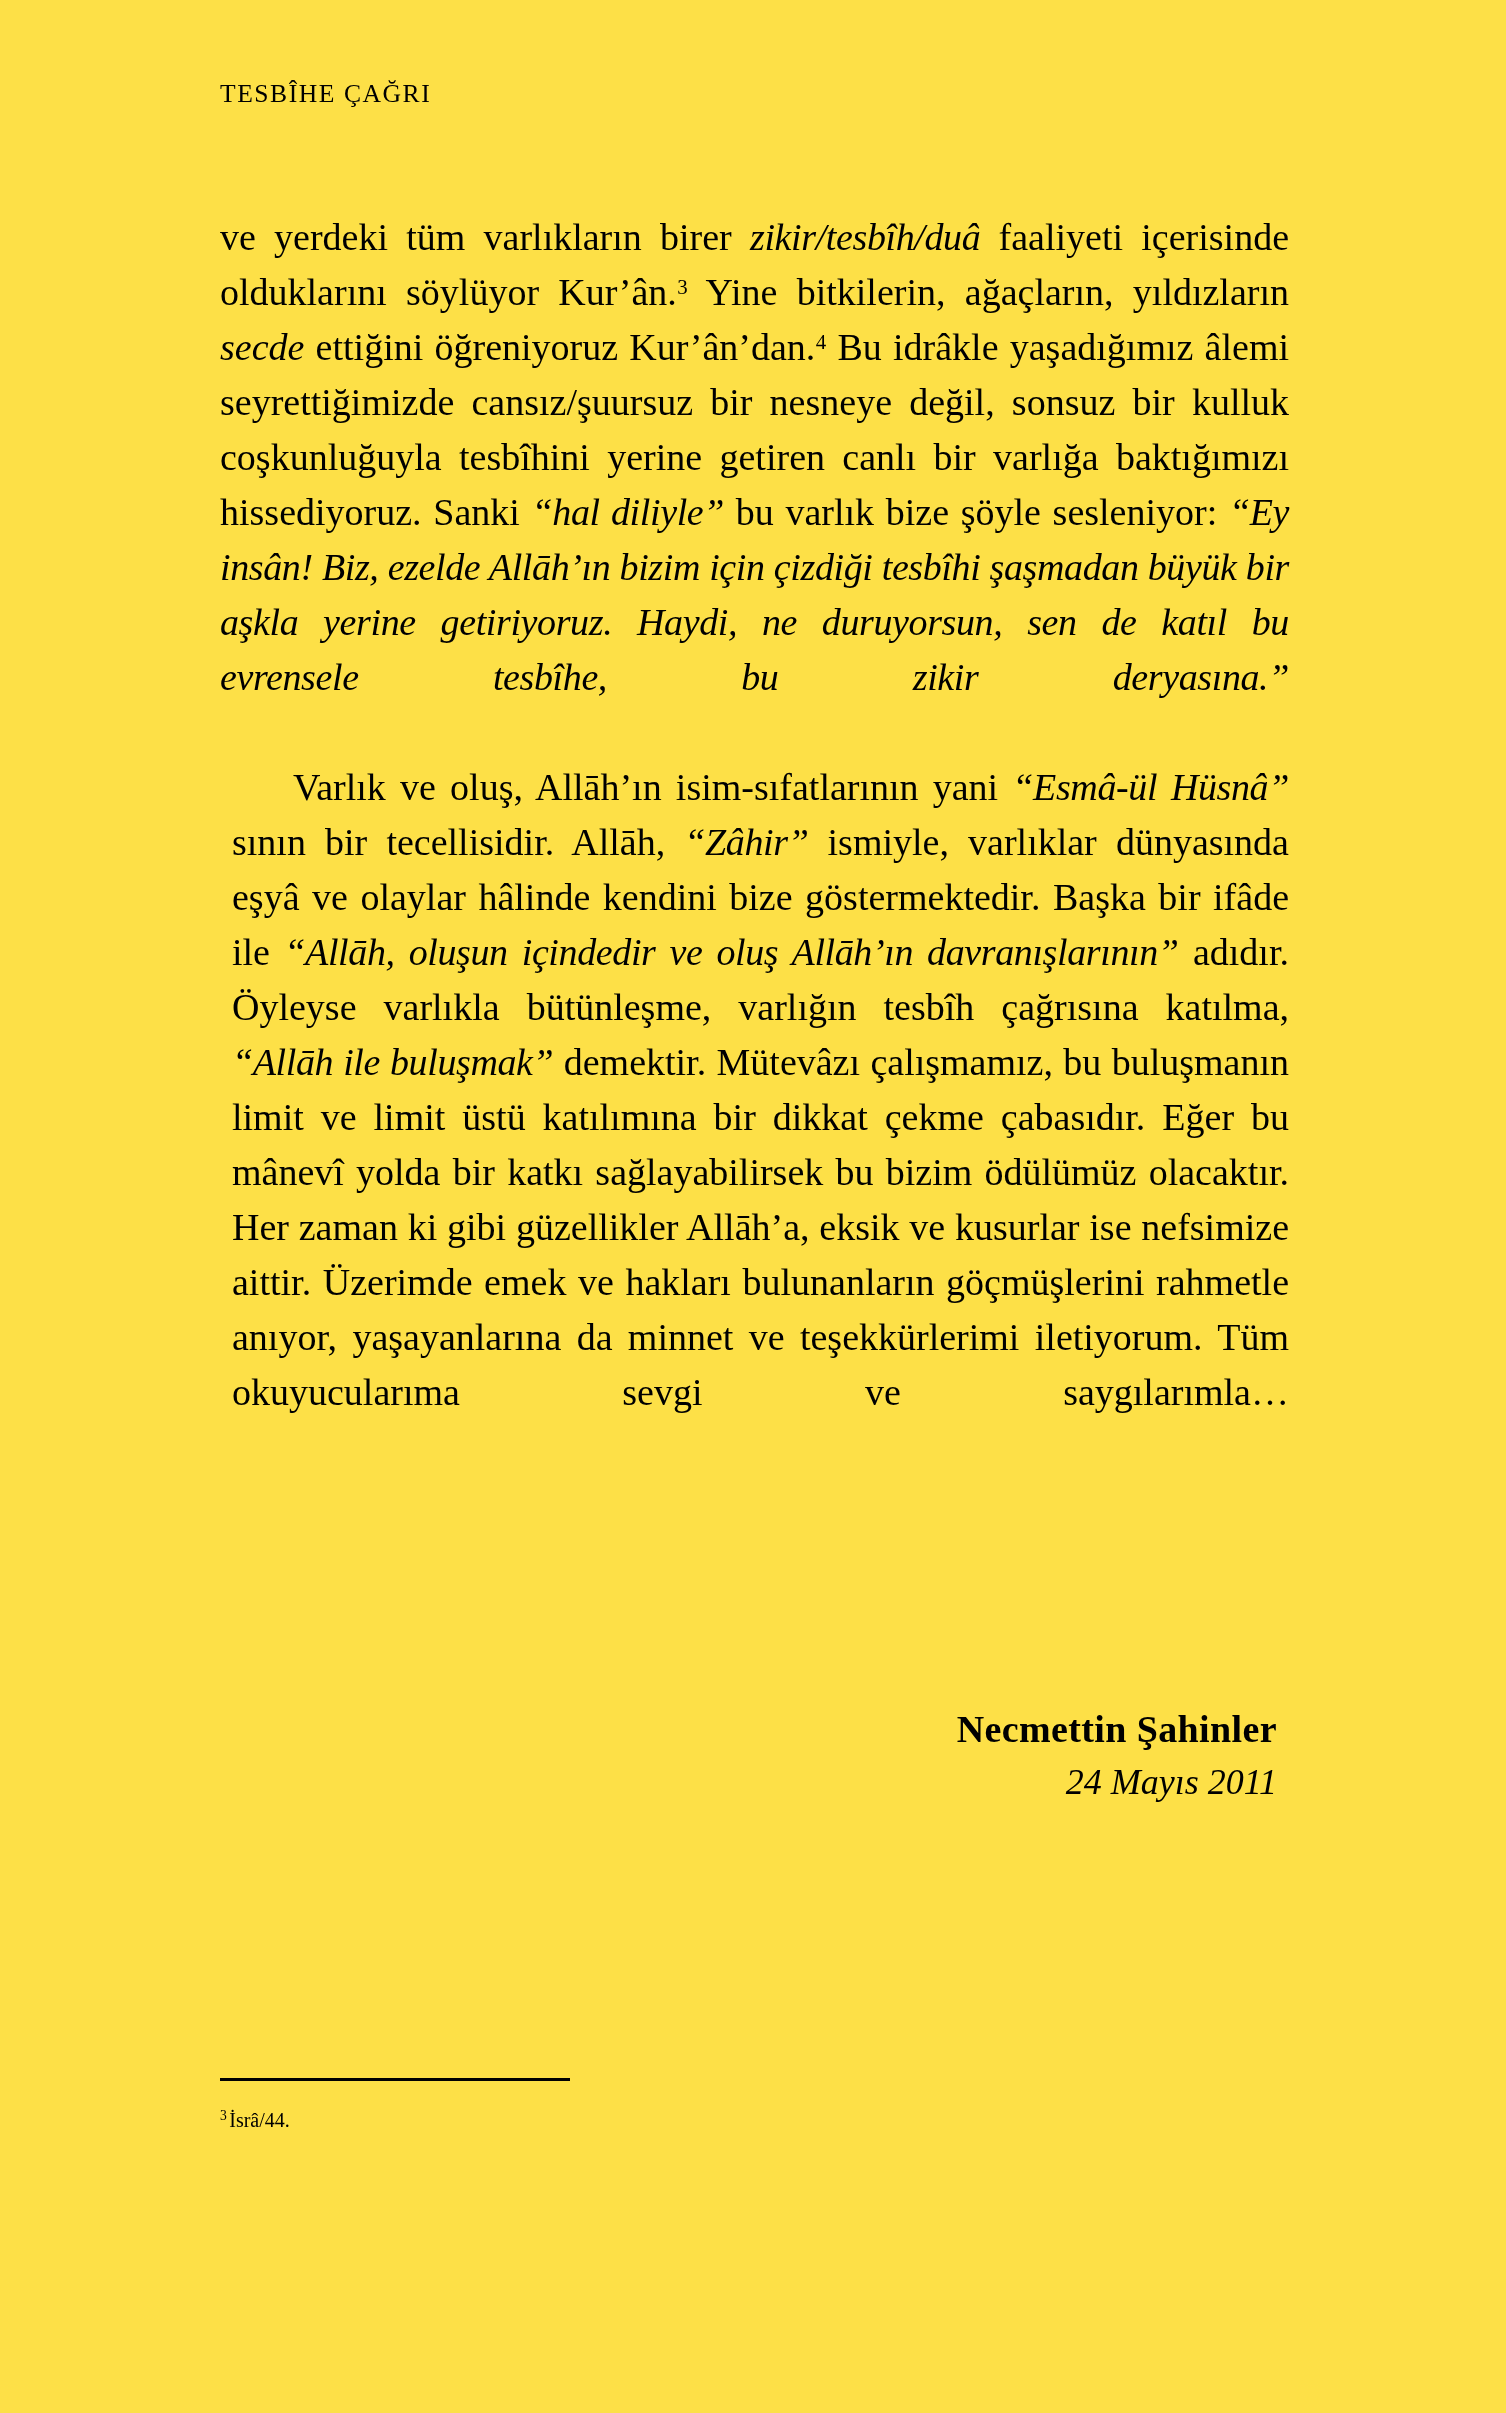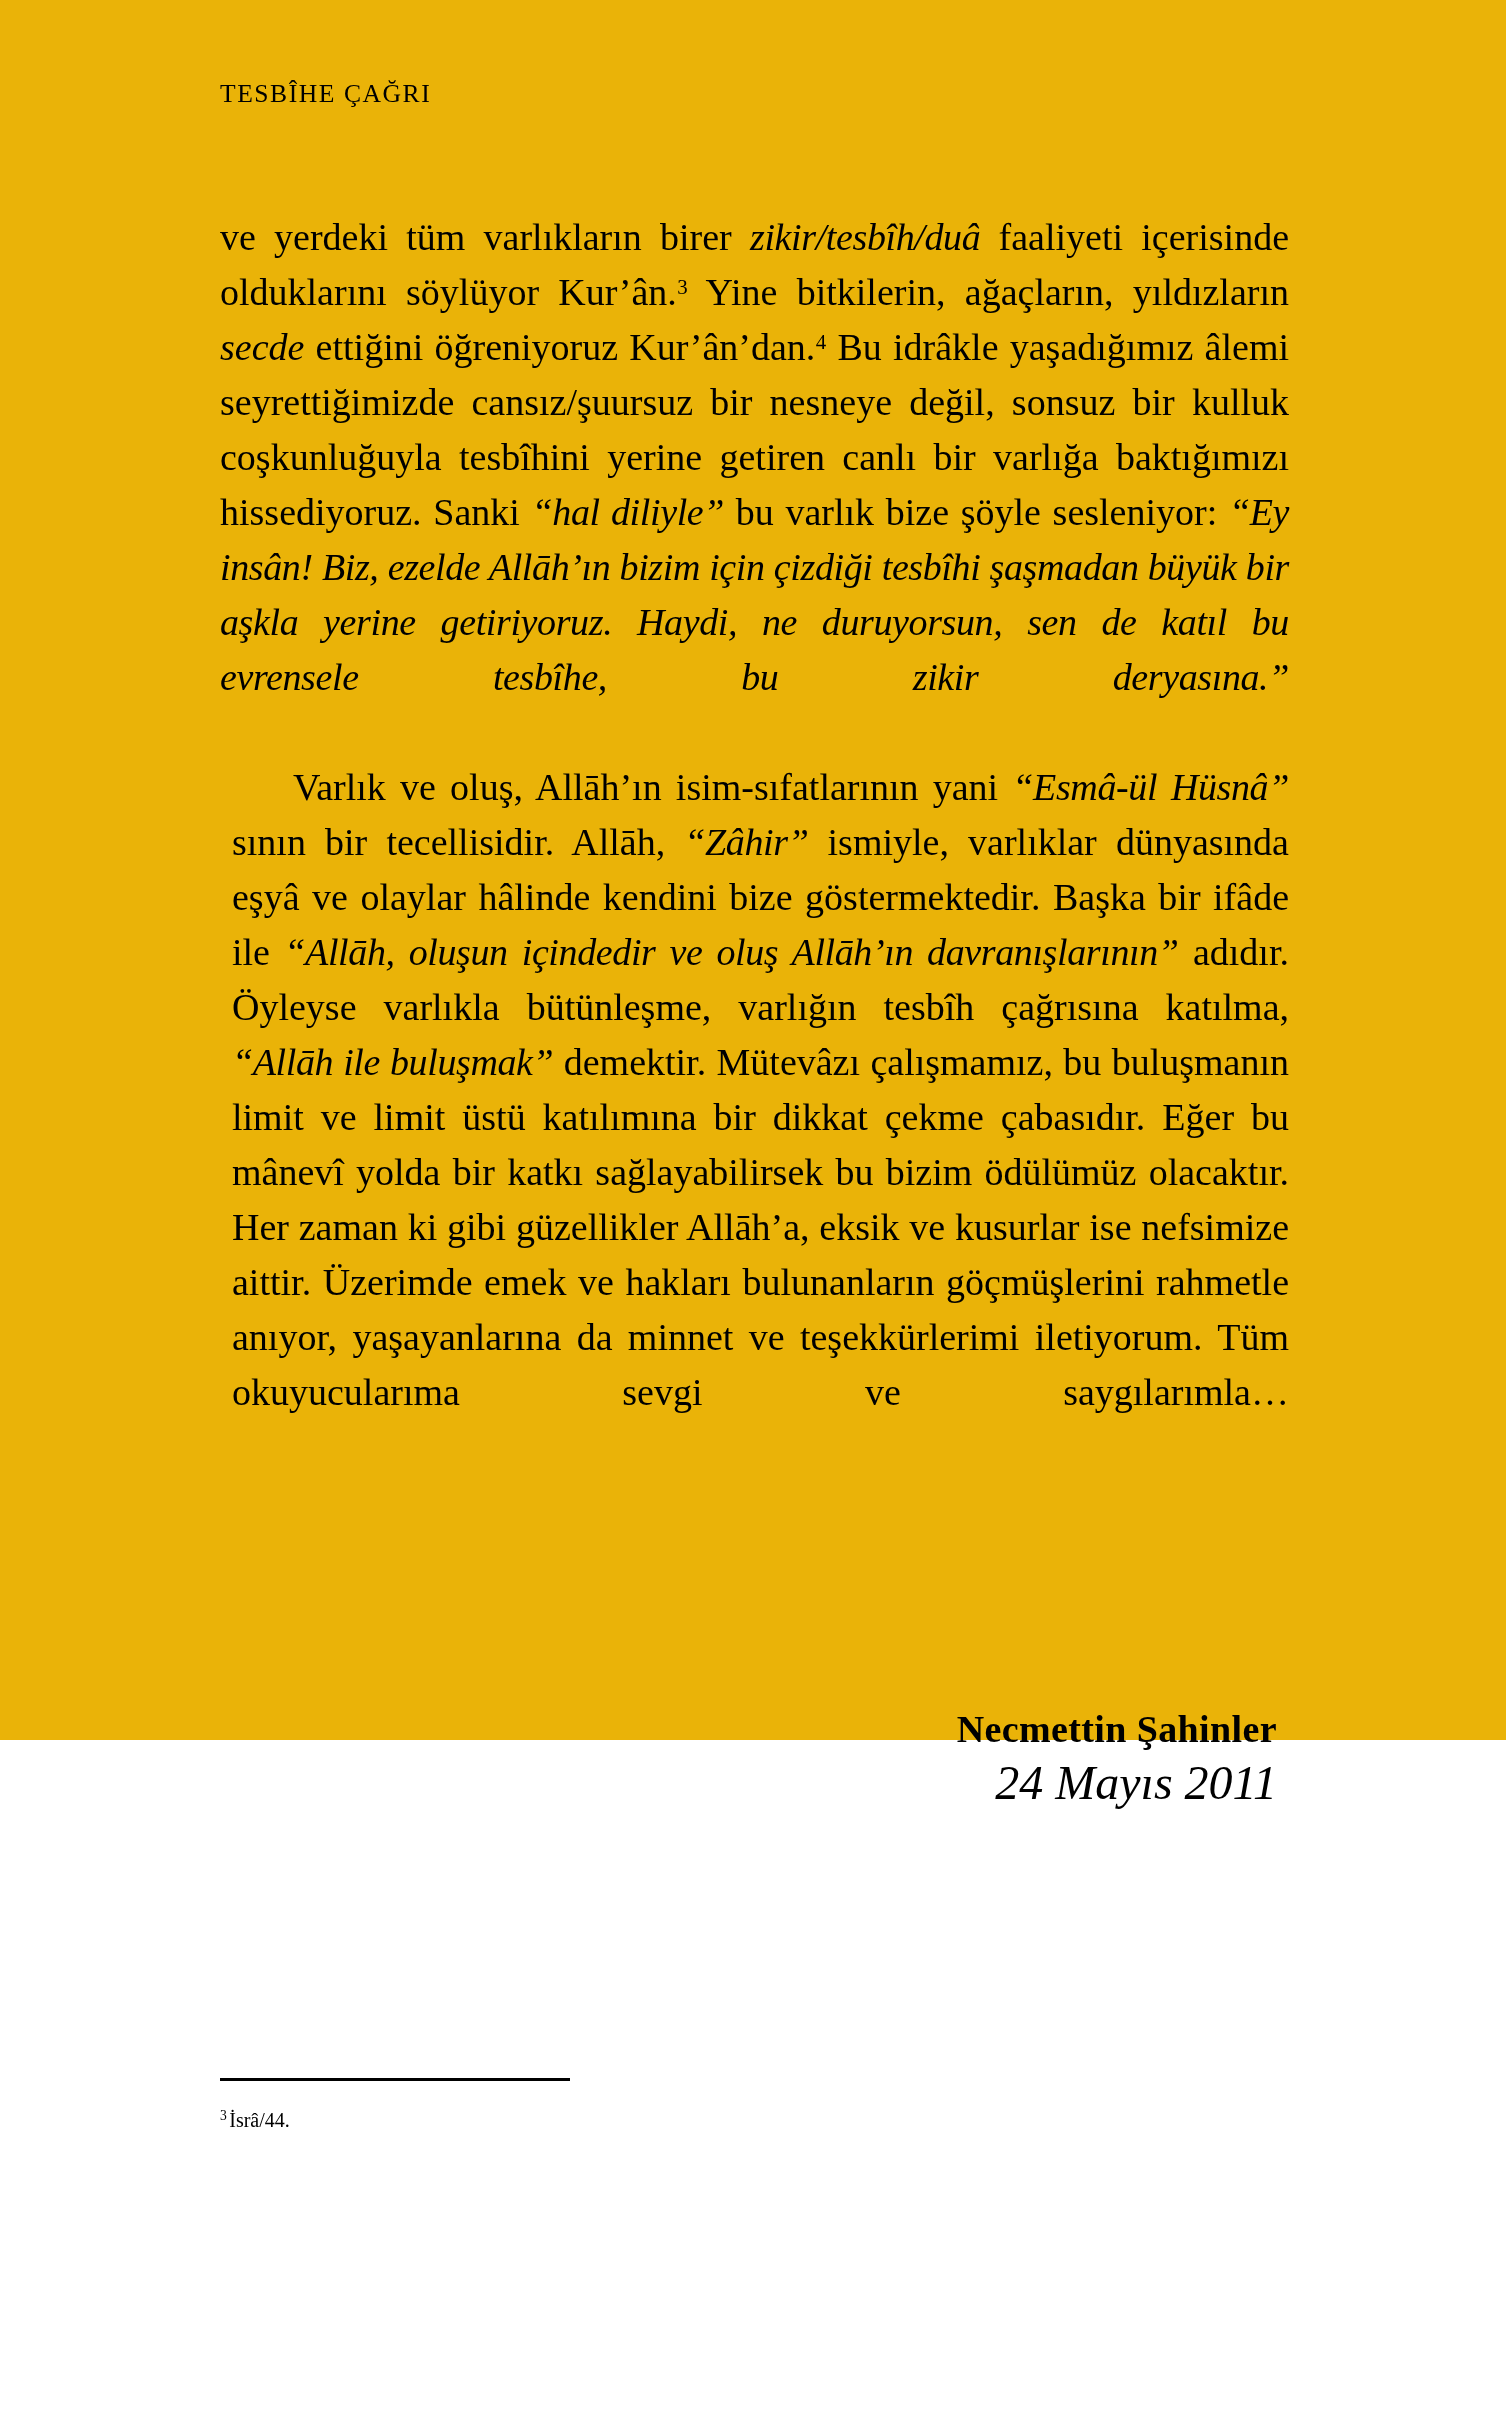--- a/index.html
+++ b/index.html
@@ -12,22 +12,22 @@
     width: 1507px;
     height: 2413px;
     font-family: "Liberation Serif", "DejaVu Serif", serif;
     color: #000000;
     -webkit-font-smoothing: antialiased;
   }
 
   .page {
     position: relative;
     width: 1507px;
-    height: 1740px;
-    background: #eab308;
+    height: 2413px;
+    background: #fde047;
     box-sizing: border-box;
   }
 
   
   .running-header {
     position: absolute;
     left: 220px;
     top: 79px;
     font-size: 25.6px;
     letter-spacing: 0.06em;
@@ -94,21 +94,21 @@
     text-align: right;
   }
   .sig-name {
     font-size: 38px;
     font-weight: bold;
     line-height: 53px;
     letter-spacing: 0.01em;
   }
   .sig-date,
   .sig-place {
-    font-size: 48px;
+    font-size: 36px;
     font-style: italic;
     line-height: 53px;
   }
 
   
   .footnotes {
     position: absolute;
     left: 220px;
     top: 2078px;
     width: 1069px;

